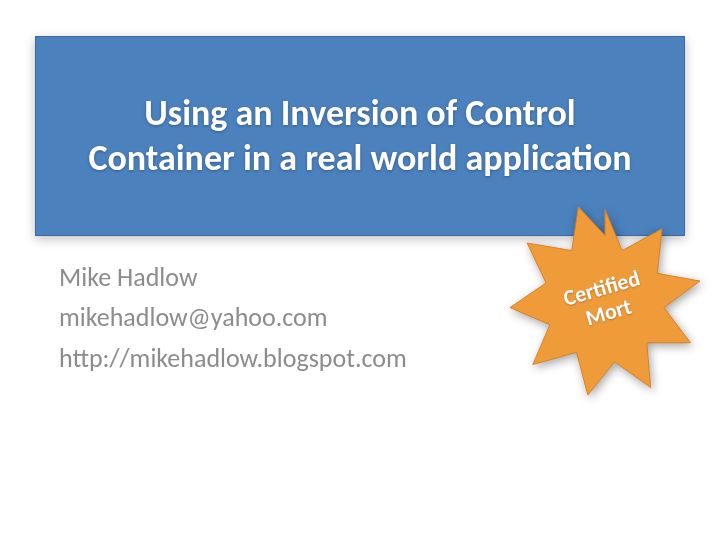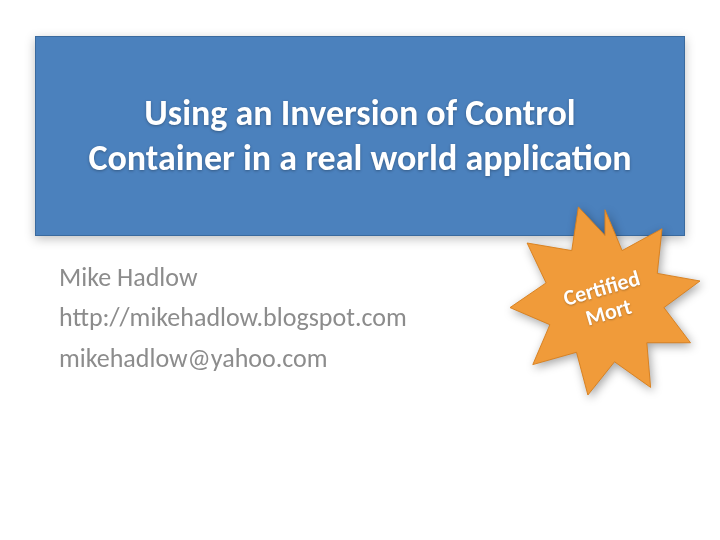--- a/index.html
+++ b/index.html
@@ -80,22 +80,22 @@
 </style>
 </head>
 <body>
 
 <div class="title-box">
   <div class="title-text">Using an Inversion of Control Container in a real world application</div>
 </div>
 
 <div class="author-block">
   <div>Mike Hadlow</div>
+  <div>mikehadlow@yahoo.com</div>
   <div>http://mikehadlow.blogspot.com</div>
-  <div>mikehadlow@yahoo.com</div>
 </div>
 
 <div class="starburst">
   <svg viewBox="0 0 200 200">
     <polygon class="star-shape" points="100,5 118,48 160,25 155,72 200,80 162,108 190,145 144,145 148,192 110,165 82,200 70,155 24,168 42,126 0,108 38,82 18,40 65,48 72,2 100,32"></polygon>
   </svg>
   <div class="label-wrap">
     <div class="label">
       <span>Certified</span><br>
       <span>Mort</span>

